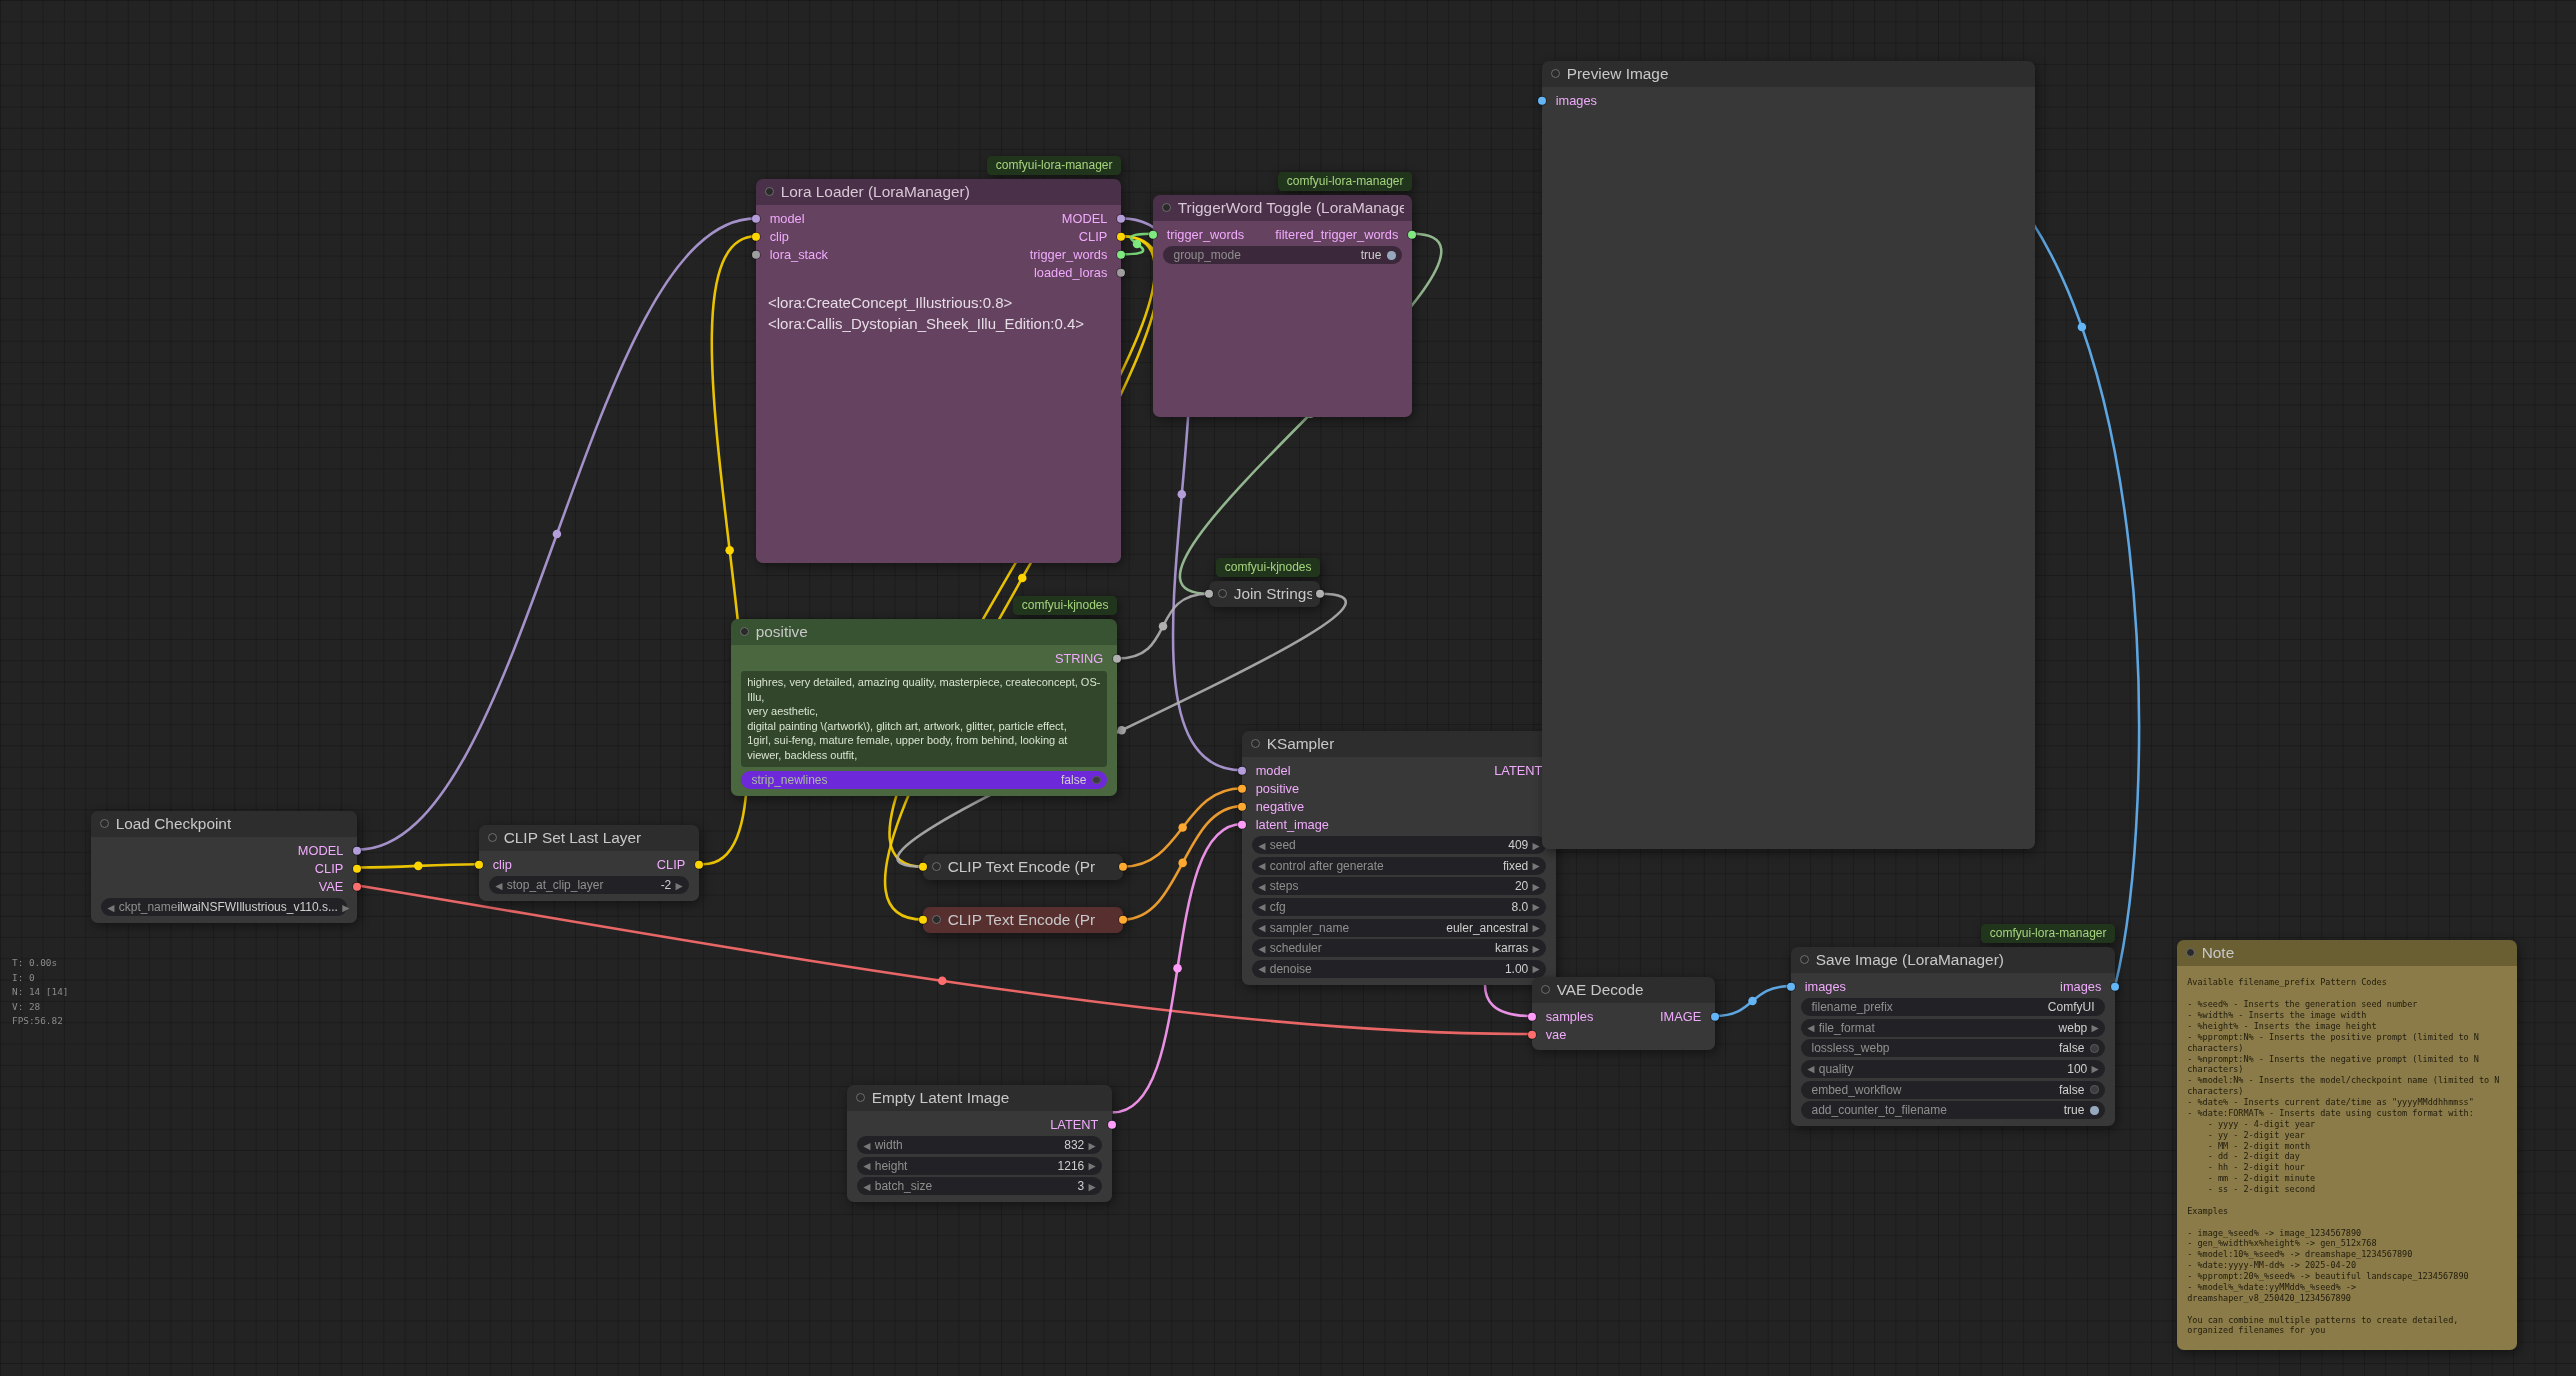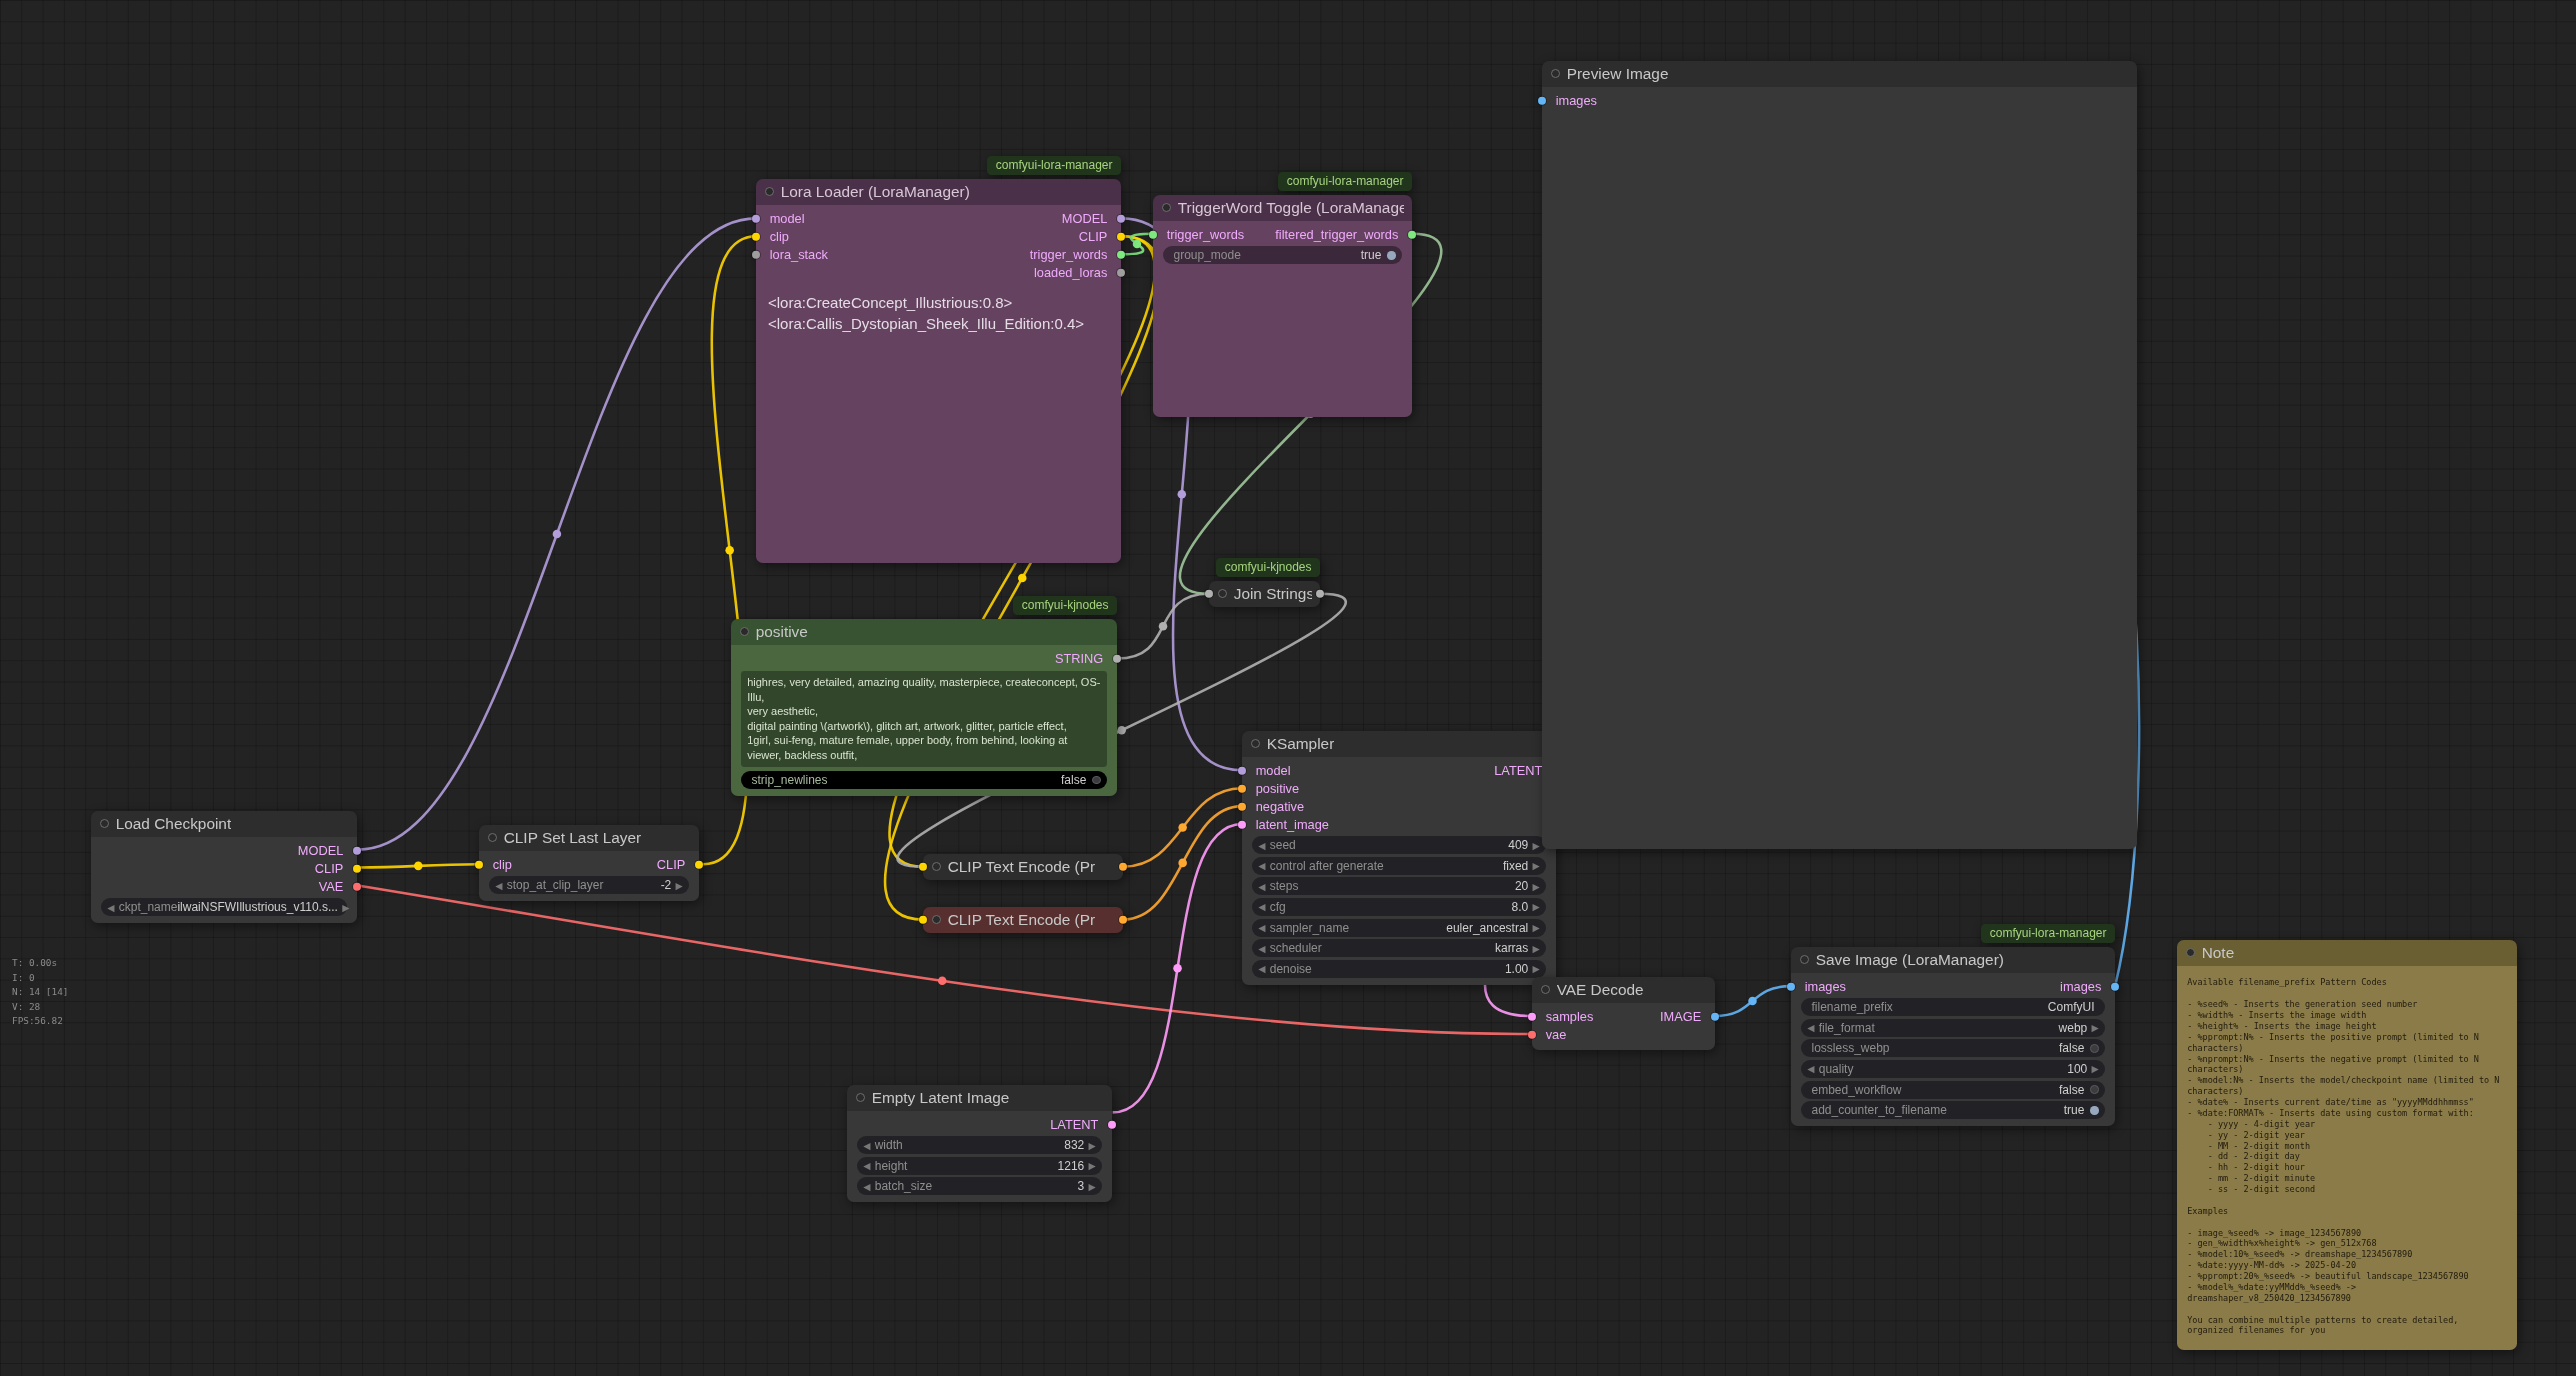--- a/index.html
+++ b/index.html
@@ -52,21 +52,21 @@
   .loras-text { padding: 10.2px 12px; font-size: 15px; color: #e6dce6; line-height: 1.4; }
   .note-text { padding: 6.8px 10.2px; font-size: 8.5px; line-height: 1.28; color: #211c0e;
           font-family: "DejaVu Sans Mono", monospace; white-space: pre-wrap; overflow: hidden; }
   .stats { position: absolute; left: 12px; top: 956px; z-index: 2; font-size: 9.4px;
           line-height: 1.55; color: #8a8a8a; font-family: "DejaVu Sans Mono", monospace; }
 
   .node.purple { --title: #4a3049; --body: #644260; }
   .node.purple .title { color: #d8c8d6; }
   .node.purple .widget { background: #3c283b; }
   .node.green  { --title: #375331; --body: #4a6740; }
-  .node.green .widget { background: #000000; }
+  .node.green .widget { background: #6d28d9; }
   .node.green .widget .wlabel { color: #a8bba0; }
   .node.maroon { --title: #572f2f; }
   .node.note   { --title: #6a5e33; --body: #8a7b48; }
 </style>
 </head>
 <body>
 
 <div id="canvas">
 
   <svg id="wires" width="2576" height="1376" viewBox="0 0 3019 1613">
@@ -418,21 +418,21 @@
         <span class="tdot off"></span>
       </div>
       <div class="widget">
         <span class="wlabel">add_counter_to_filename</span>
         <span class="wvalue">true</span>
         <span class="tdot on"></span>
       </div>
     </div>
   </div>
 
-  <div class="node" style="left:1542px; top:61px; width:595px; height:788px;">
+  <div class="node" style="left:1542px; top:61px; width:493px; height:788px;">
     <div class="titlebar">
       <span class="collapse-dot"></span>
       <span class="title">Preview Image</span>
     </div>
     <div class="body">
       <div class="slotrow">
         <span class="dot in" style="background:#64B5F6"></span>
         <span class="slot-label">images</span>
       </div>
       <div style="flex:1"></div>

